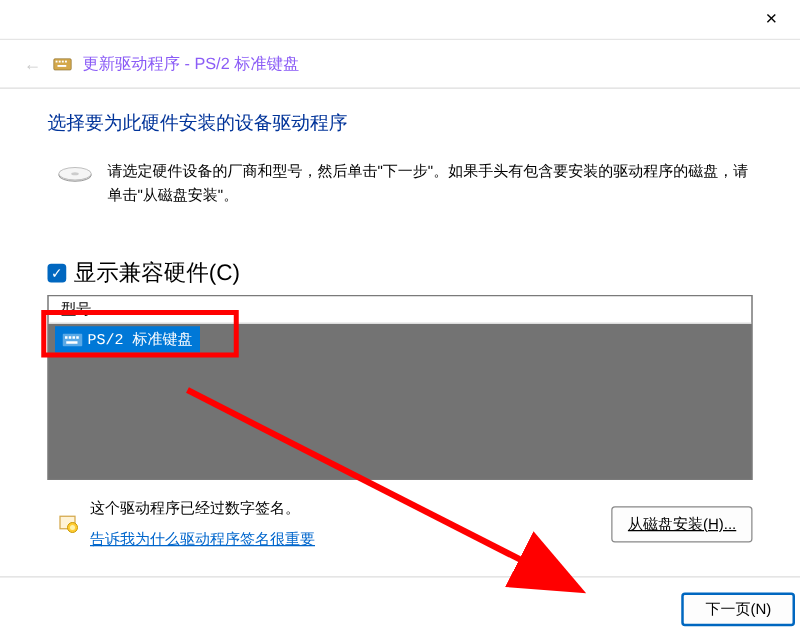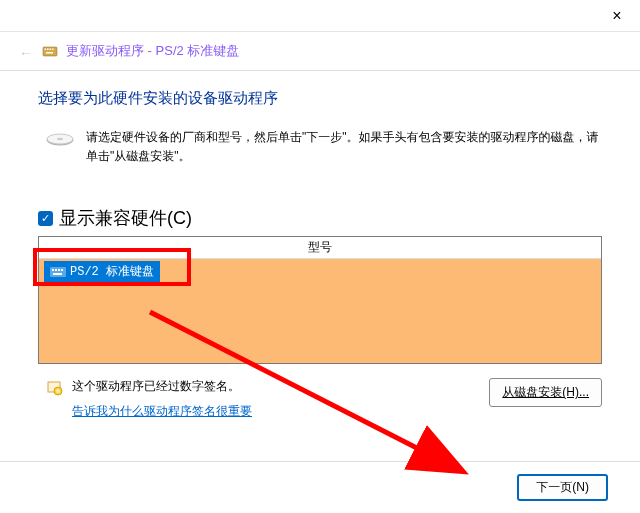--- a/index.html
+++ b/index.html
@@ -90,25 +90,24 @@
       font-size: 11px;
       cursor: pointer;
     }
     .checkbox-label {
       font-size: 18px;
       color: #000;
     }
     
     .list-container {
       border: 1px solid #7a7a7a;
-      height: 128px;
-      background: #fdba74;
+      height: 148px;
+      background: #737373;
       position: relative;
       margin-bottom: 14px;
-      text-align: center;
     }
     .list-header {
       font-size: 12px;
       padding: 2px 10px;
       background: #fff;
       border-bottom: 1px solid #ddd;
     }
     .list-item {
       display: flex;
       align-items: center;
@@ -131,21 +130,21 @@
       left: -5px;
       top: 12px;
       width: 158px;
       height: 38px;
       border: 4px solid #ff0000;
       pointer-events: none;
     }
     
     .signature-row {
       display: flex;
-      align-items: flex-start;
+      align-items: center;
       gap: 8px;
       padding-left: 8px;
     }
     .cert-icon {
       width: 18px; height: 18px;
       flex-shrink: 0;
       margin-top: 2px;
     }
     .signature-text {
       font-size: 12px;
@@ -165,21 +164,21 @@
       border-radius: 3px;
       cursor: pointer;
       text-decoration: underline;
     }
     
     .bottom-bar {
       position: absolute;
       bottom: 0;
       left: 0;
       right: 0;
-      padding: 12px 32px;
+      padding: 12px 4px;
       border-top: 1px solid #ddd;
       display: flex;
       justify-content: flex-end;
       gap: 0;
       background: #fff;
     }
     .btn {
       padding: 4px 18px;
       font-size: 12px;
       background: #fdfdfd;

